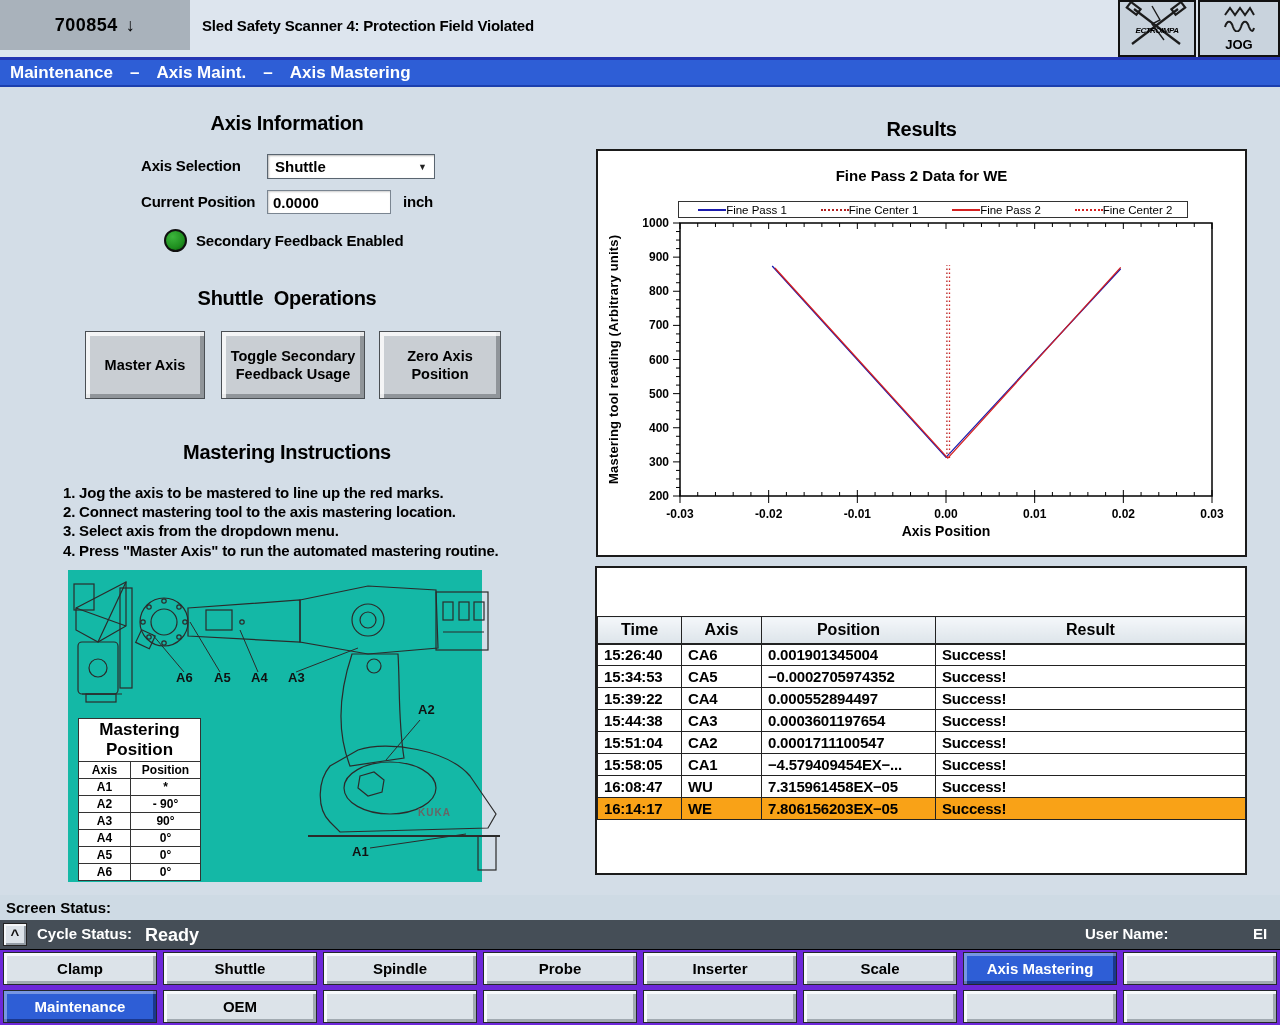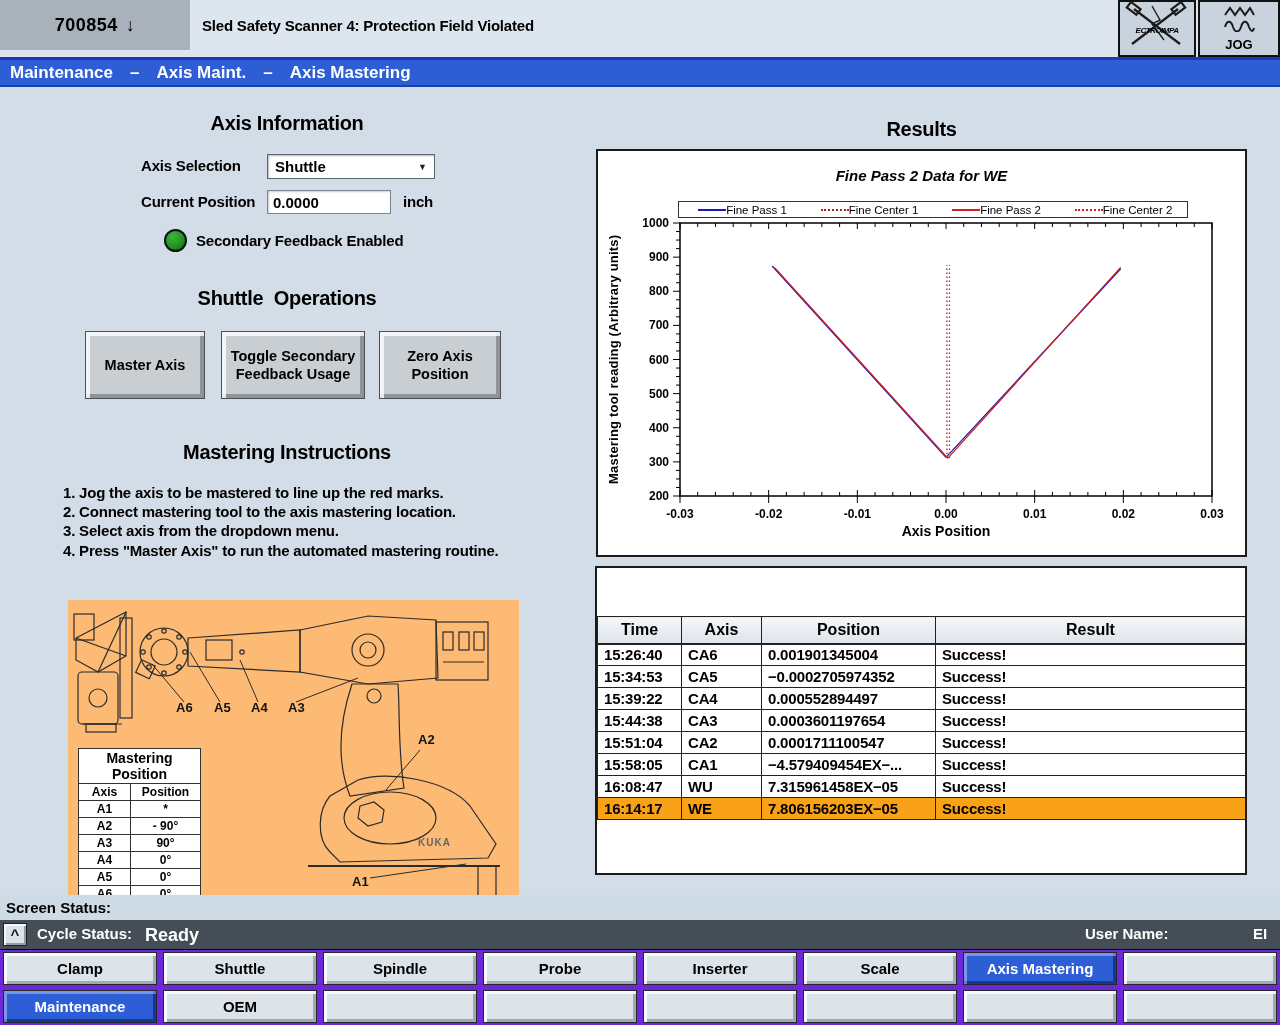--- a/index.html
+++ b/index.html
@@ -52,33 +52,33 @@
          font-size:14.5px;font-weight:700;line-height:1.25;padding:4px 8px;cursor:pointer;}
   .btn3d.b0{left:85px;width:120px;}
   .btn3d.b1{left:221px;width:144px;}
   .btn3d.b2{left:379px;width:122px;}
 
   
   #instructions-list{position:absolute;left:63px;top:483px;width:470px;font-size:15px;font-weight:700;
                      letter-spacing:-.2px;line-height:19.2px;}
 
   
-  .diagram-box{position:absolute;left:68px;top:570px;width:451px;height:312px;background:#fdba74;margin-top:30px;}
+  .diagram-box{position:absolute;left:68px;top:570px;width:414px;height:312px;background:#14b8a6;}
   .diagram-box svg{position:absolute;left:0;top:0;}
   #mini-table{position:absolute;left:10px;top:148px;border-collapse:collapse;background:#fff;
               font-size:12px;font-weight:700;font-family:"Liberation Sans",sans-serif;}
   #mini-table td,#mini-table th{border:1px solid #333;text-align:center;padding:1px 4px;height:17px;}
-  #mini-table .mt-title{font-size:14px;}
+  #mini-table .mt-title{font-size:17px;}
   #mini-table .mt-axis{width:52px;}
   #mini-table .mt-pos{width:70px;}
 
   
   .chart-box{position:absolute;left:596px;top:149px;width:651px;height:408px;background:#fff;
              border:2px solid #1b1b1b;}
-  .chart-title{position:absolute;left:0;top:16px;width:100%;text-align:center;font-size:15px;font-weight:700;font-style:italic;}
+  .chart-title{position:absolute;left:0;top:16px;width:100%;text-align:center;font-size:15px;font-weight:700;}
   #chart-legend{position:absolute;left:80px;top:50px;width:510px;height:17px;border:1px solid #333;
                 background:#fff;display:flex;align-items:center;}
   .leg-item{flex:1;display:flex;align-items:center;justify-content:center;gap:0;font-size:11.5px;}
   .leg-line{display:inline-block;width:28px;height:0;}
   #chart-svg{position:absolute;left:0;top:0;}
   .chart-xlabel{position:absolute;left:82px;top:372px;width:532px;text-align:center;font-size:14px;font-weight:700;}
   .chart-ylabel{position:absolute;left:6px;top:60px;height:296px;width:18px;display:flex;align-items:center;
                 justify-content:center;writing-mode:vertical-rl;transform:rotate(180deg);
                 font-size:13px;font-weight:700;letter-spacing:.2px;}
 

